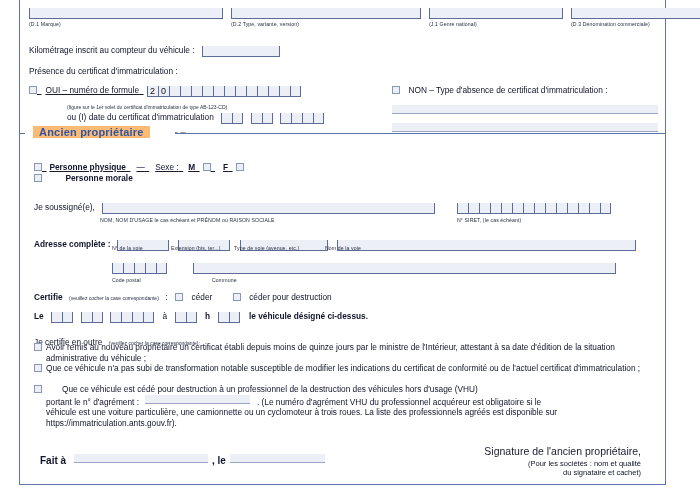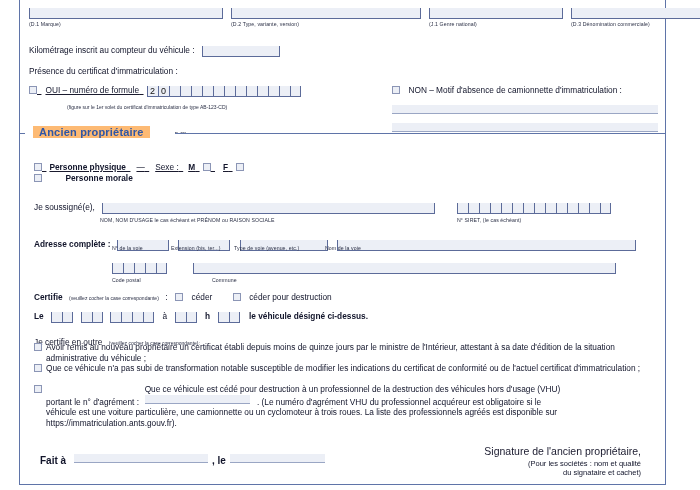--- a/index.html
+++ b/index.html
@@ -142,27 +142,44 @@
           <span class="b"></span>
           <span class="b"></span>
           <span class="b"></span>
           <span class="b"></span>
         </span>
     </div>
     <div class="row" style="left:47px;top:138px;">
       <span class="tiny">(figure sur le 1er volet du certificat d'immatriculation de type AB-123-CD)</span>
     </div>
 
+    <div class="row" style="left:47px;top:149px;">
+      <span class="txt">ou (I) date du certificat d'immatriculation</span>
+      <span class="grp boxes" id="dc-d" style="margin-left:3px;">
+          <span class="b"></span>
+          <span class="b"></span>
+        </span>
+      <span class="grp boxes" id="dc-m">
+          <span class="b"></span>
+          <span class="b"></span>
+        </span>
+      <span class="grp boxes" id="dc-y">
+          <span class="b"></span>
+          <span class="b"></span>
+          <span class="b"></span>
+          <span class="b"></span>
+        </span>
+    </div>
     <div class="row" style="left:47px;top:165px;">
       <span class="tiny">(si ancien format d'immatriculation de type 123 AB 45)</span>
     </div>
 
     <div class="row" style="left:372px;top:122px;width:266px;">
       <span class="cb"></span>
-      <span class="txt" style="margin-left:4px;">NON – Motif d'absence de camionnette d'immatriculation :</span>
+      <span class="txt" style="margin-left:4px;">NON – Type d'absence de certificat d'immatriculation :</span>
       <span class="uline" style="margin-top:8px;width:266px;"></span>
       <span class="uline" style="margin-top:9px;width:266px;"></span>
     </div>
   </div>
 
   <div class="panel-bot"></div>
   <div class="legend-mask" style="width:150px;"></div>
   <div class="legend">Ancien propriétaire</div>
 
   <div class="row" style="left:34px;top:156px;text-decoration:underline;">
@@ -287,21 +304,21 @@
     <div class="txt" style="margin-left:12px;line-height:10.5px;">Avoir remis au nouveau propriétaire un certificat établi depuis moins de quinze jours par le ministre de l'Intérieur, attestant à sa date d'édition de la situation administrative du véhicule ;</div>
   </div>
 
   <div class="row" style="left:34px;top:363px;width:620px;">
     <span class="cb" style="position:absolute;left:0;top:1px;"></span>
     <div class="txt" style="margin-left:12px;line-height:10.5px;">Que ce véhicule n'a pas subi de transformation notable susceptible de modifier les indications du certificat de conformité ou de l'actuel certificat d'immatriculation ;</div>
   </div>
 
   <div class="row" style="left:34px;top:384px;width:620px;">
     <span class="cb" style="position:absolute;left:0;top:1px;"></span>
-    <div class="txt" style="margin-left:17px;line-height:10.5px;text-align:center;">Que ce véhicule est cédé pour destruction à un professionnel de la destruction des véhicules hors d'usage (VHU)</div>
+    <div class="txt" style="margin-left:28px;line-height:10.5px;">Que ce véhicule est cédé pour destruction à un professionnel de la destruction des véhicules hors d'usage (VHU)</div>
     <div style="margin-left:12px;line-height:10.5px;">
       <span class="txt">portant le n° d'agrément :</span>
       <span class="uline" style="display:inline-block;width:105px;margin:0 2px;vertical-align:1px;"></span>
       <span class="txt">. (Le numéro d'agrément VHU du professionnel acquéreur est obligatoire si le</span>
     </div>
     <div class="txt" style="margin-left:12px;line-height:10.5px;">véhicule est une voiture particulière, une camionnette ou un cyclomoteur à trois roues. La liste des professionnels agréés est disponible sur</div>
     <div class="txt" style="margin-left:12px;line-height:10.5px;">https://immatriculation.ants.gouv.fr).</div>
   </div>
 
   <div class="row" style="left:40px;top:450px;">

